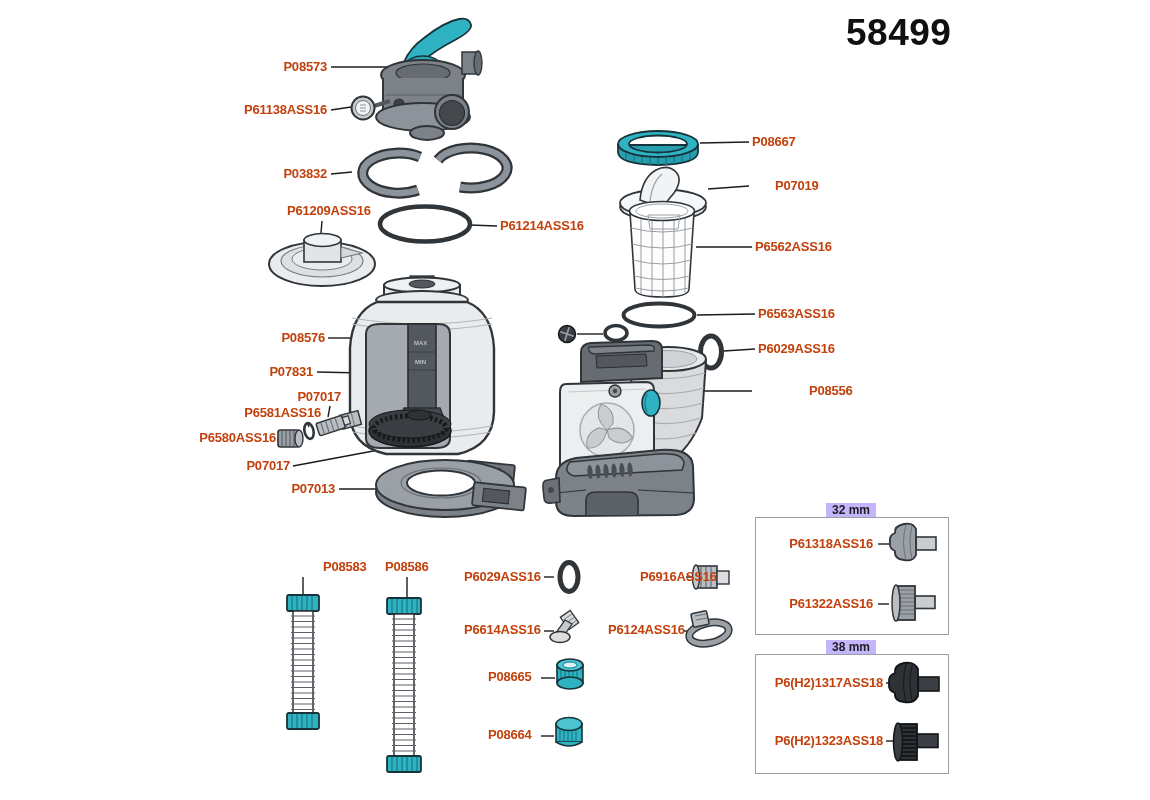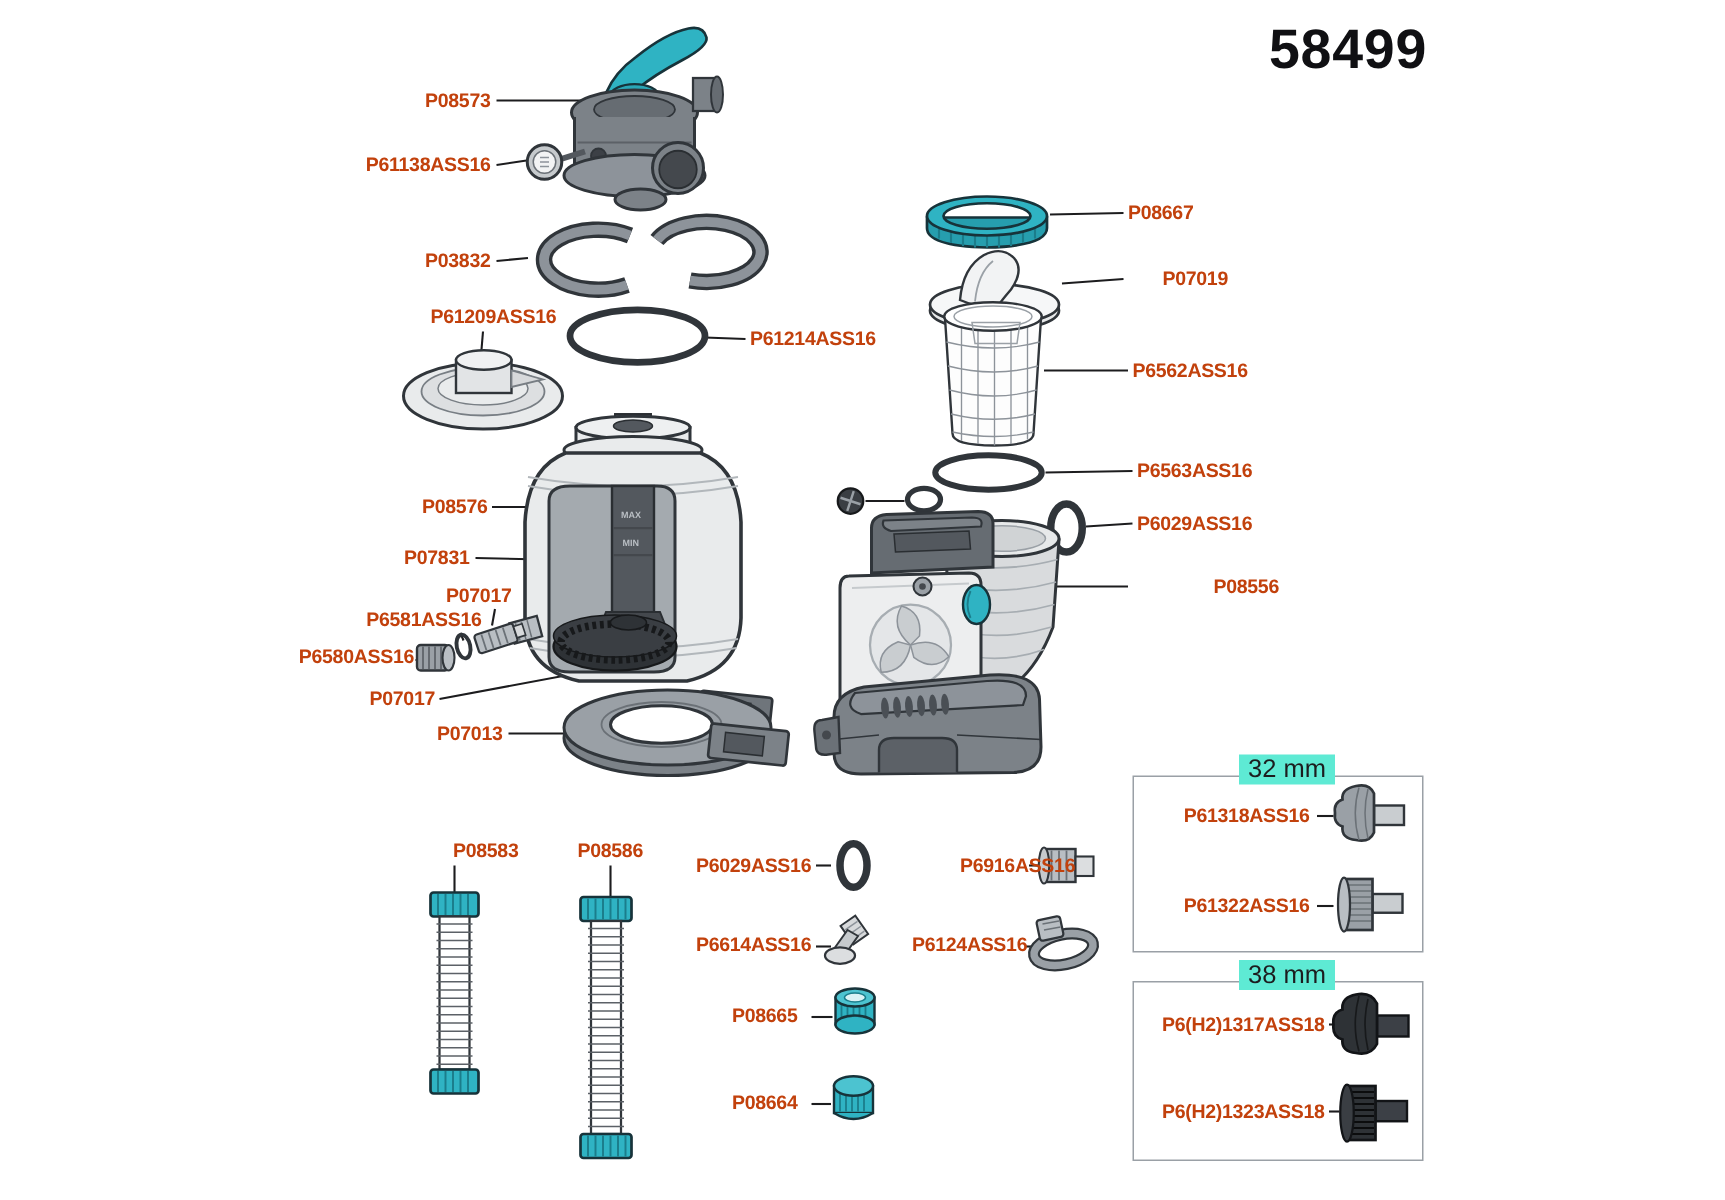--- a/index.html
+++ b/index.html
@@ -3,22 +3,22 @@
 <meta charset="utf-8">
 <style>
   html,body{margin:0;padding:0;background:#ffffff;}
   .stage{position:relative;width:1150px;height:800px;background:#ffffff;overflow:hidden;
          font-family:"Liberation Sans",sans-serif;}
   .art{position:absolute;left:0;top:0;}
   .lbl{position:absolute;font-weight:700;font-size:13px;letter-spacing:-0.2px;
        color:#c2410c;white-space:nowrap;line-height:14px;}
   .model{position:absolute;font-weight:700;font-size:37px;color:#101013;letter-spacing:0.5px;}
   .boxframe{position:absolute;border:1.5px solid #9aa0a6;background:transparent;}
-  .boxtitle{position:absolute;background:#5eead4;padding:0 6px;font-weight:400;
-            font-size:17px;color:#1c1c1e;white-space:nowrap;}
+  .boxtitle{position:absolute;background:#c4b5fd;padding:0 6px;font-weight:700;
+            font-size:12px;color:#1c1c1e;white-space:nowrap;}
 </style>
 </head>
 <body>
 
 <div class="stage">
 
 <svg class="art" width="1150" height="800" viewBox="0 0 1150 800">
 
   <g stroke="#1c1c1e" stroke-width="1.4" fill="none">
     <path d="M331,67 H389"></path>
@@ -316,21 +316,21 @@
 <div class="lbl" style="right:860px;top:459px;">P07017</div>
 <div class="lbl" style="right:815px;top:482px;">P07013</div>
 
 <div class="lbl" style="left:752px;top:135px;">P08667</div>
 <div class="lbl" style="left:752px;top:179px;margin-left:23px;">P07019</div>
 <div class="lbl" style="left:755px;top:240px;">P6562ASS16</div>
 <div class="lbl" style="left:758px;top:307px;">P6563ASS16</div>
 <div class="lbl" style="left:758px;top:342px;">P6029ASS16</div>
 <div class="lbl" style="left:794px;top:384px;padding-left:15px;">P08556</div>
 
-<div class="lbl" style="left:266px;top:560px;padding-left:36px;">P08583</div>
+<div class="lbl" style="left:287px;top:560px;padding-left:36px;">P08583</div>
 <div class="lbl" style="left:385px;top:560px;">P08586</div>
 
 <div class="lbl" style="left:464px;top:570px;">P6029ASS16</div>
 <div class="lbl" style="left:640px;top:570px;">P6916ASS16</div>
 <div class="lbl" style="left:464px;top:623px;text-align:right;">P6614ASS16</div>
 <div class="lbl" style="left:608px;top:623px;">P6124ASS16</div>
 <div class="lbl" style="left:488px;top:670px;text-align:right;">P08665</div>
 <div class="lbl" style="left:488px;top:728px;">P08664</div>
 
 <div class="lbl" style="right:277px;top:537px;">P61318ASS16</div>

